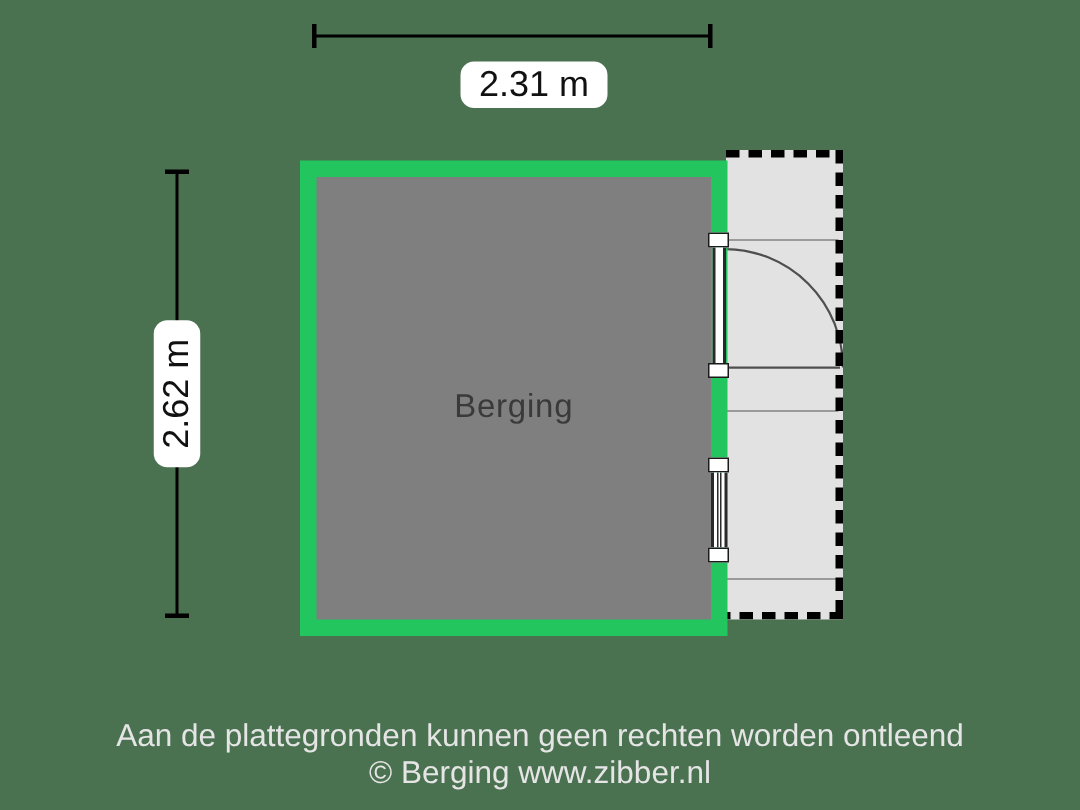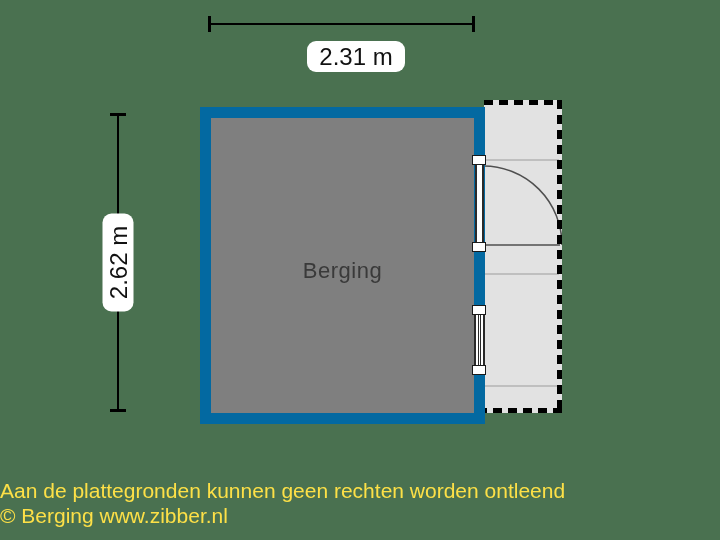--- a/index.html
+++ b/index.html
@@ -30,21 +30,21 @@
   .dim-pill.leftside{left:69px;top:247px;transform:rotate(-90deg);}
   
   .exterior{
     position:absolute;left:484px;top:100px;width:78px;height:313px;
     background:#e2e2e2;
   }
   .exterior svg{position:absolute;left:0;top:0;}
   
   .room-outer{
     position:absolute;left:200px;top:107px;width:285px;height:317px;
-    background:#0369a1;
+    background:#22c55e;
   }
   .room-inner{
     position:absolute;left:11px;top:11px;width:263px;height:295px;
     background:#7f7f7f;
   }
   .room-label{
     position:absolute;left:0;top:140px;width:100%;
     text-align:center;font-size:22px;color:#3a3a3a;letter-spacing:0.5px;
   }
   
@@ -67,21 +67,21 @@
     box-sizing:border-box;
   }
   .window-glass .mullions{
     width:3px;height:100%;margin:0 auto;
     border-left:1px solid #2a2a2a;border-right:1px solid #2a2a2a;
     box-sizing:border-box;
   }
   
   .footer{
     position:absolute;left:0;top:478px;width:720px;
-    text-align:left;color:#fde047;
+    text-align:center;color:#e5e5e5;
   }
   .footer .line1{font-size:21px;line-height:25px;}
   .footer .line2{font-size:21px;line-height:25px;}
 </style>
 </head>
 <body>
 
 <div class="canvas">
 
   <div class="dim-line-h"></div>

